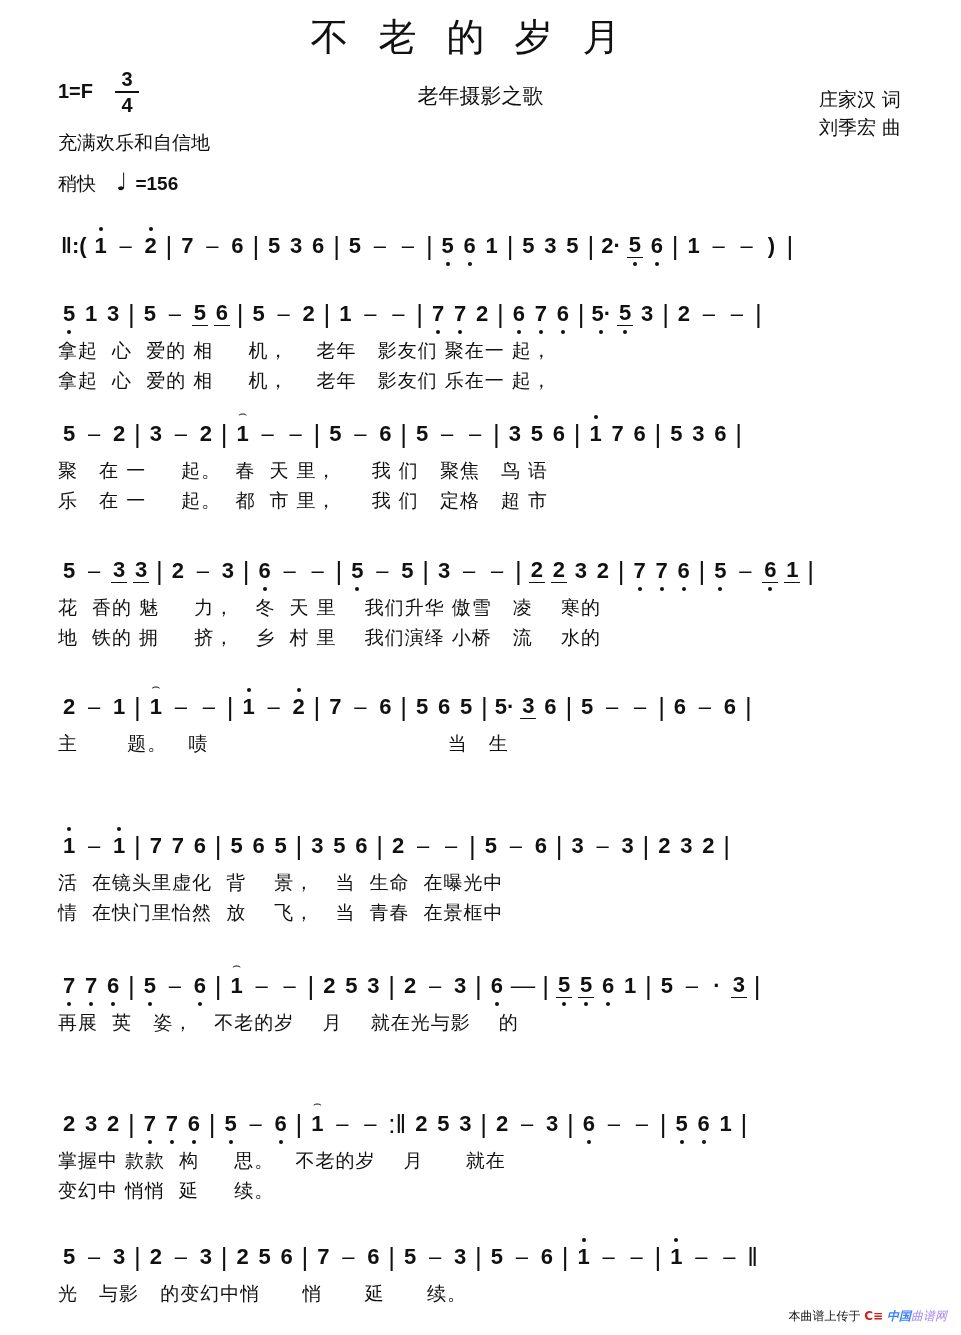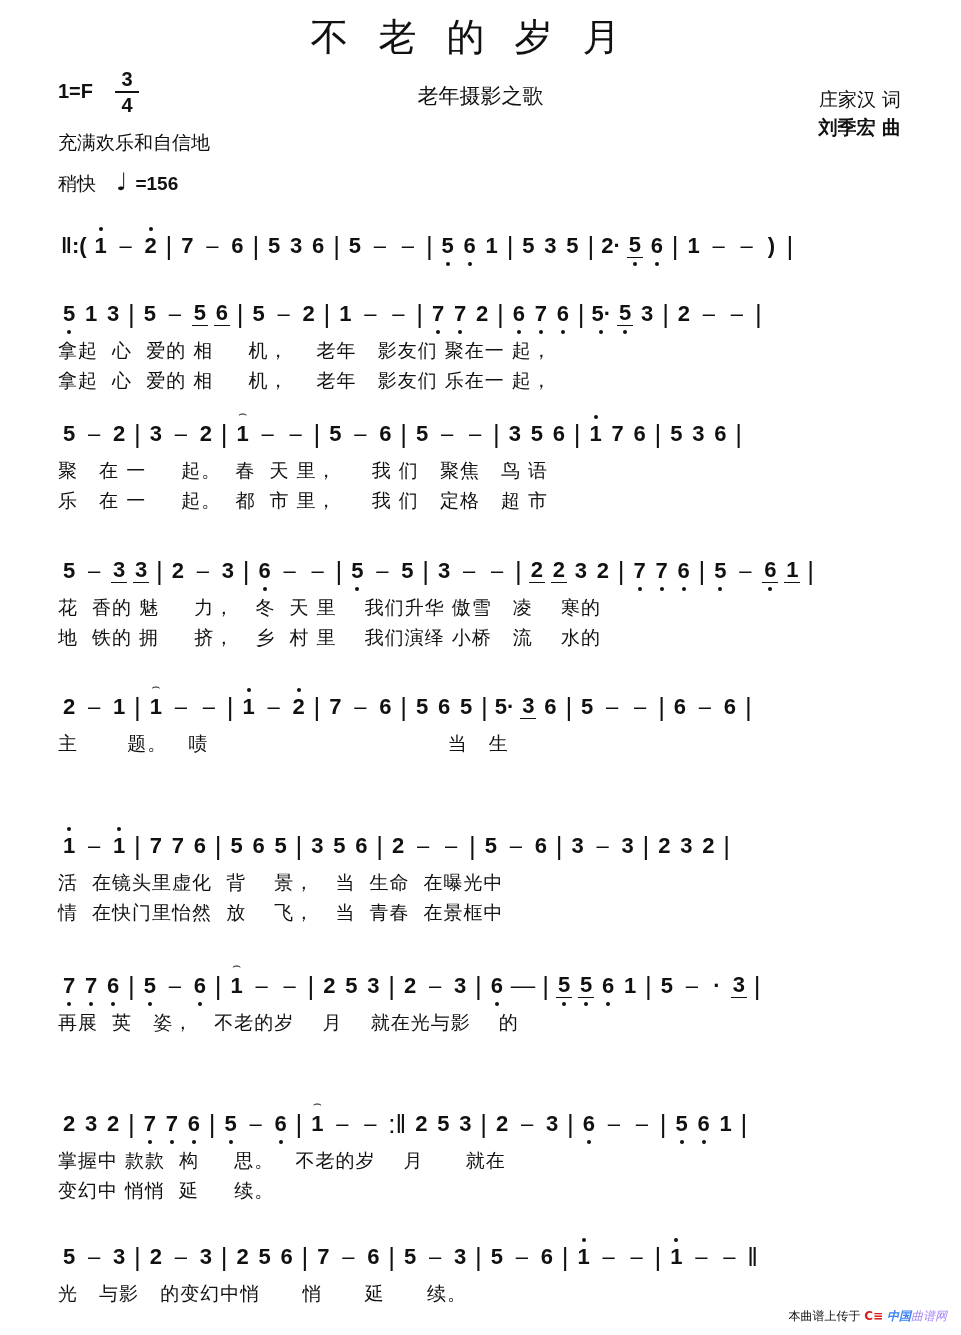--- a/index.html
+++ b/index.html
@@ -11,21 +11,21 @@
          font-family: "Liberation Sans", sans-serif; }
   .timesig { position: absolute; left: 115px; top: 68px; width: 24px; text-align: center;
              font-family: "Liberation Sans", sans-serif; font-weight: bold; font-size: 20px; }
   .timesig .num { display: block; line-height: 22px; }
   .timesig .bar { display: block; height: 2px; background: #111; margin: 1px 0; }
   .timesig .den { display: block; line-height: 22px; }
   .subtitle { position: absolute; left: 0; width: 961px; top: 82px; text-align: center;
               font-size: 21px; padding-left: 0; }
   .subtitle span { margin-left: 0; }
   .credit { position: absolute; right: 60px; font-size: 19px; }
-  .credit1 { top: 79px; margin-top: 8px; } .credit2 { top: 115px; font-weight: bold; }
+  .credit1 { top: 79px; margin-top: 8px; } .credit2 { top: 115px; }
   .expr { position: absolute; left: 58px; top: 130px; font-size: 19px; }
   .tempo { position: absolute; left: 58px; top: 168px; font-size: 19px; }
   .tempo .note { font-size: 24px; margin: 0 2px 0 14px; }
   .tempo .bpm { font-weight: bold; font-family: "Liberation Sans", sans-serif; }
 
   .sys { position: absolute; left: 58px; width: 850px; }
   .staff { position: relative; height: 48px; display: flex; align-items: center;
            font-family: "Liberation Sans", sans-serif; font-weight: bold; font-size: 22px; }
   .tok { position: relative; display: inline-flex; justify-content: center; min-width: 16px;
          margin: 0 3px; line-height: 1; }

